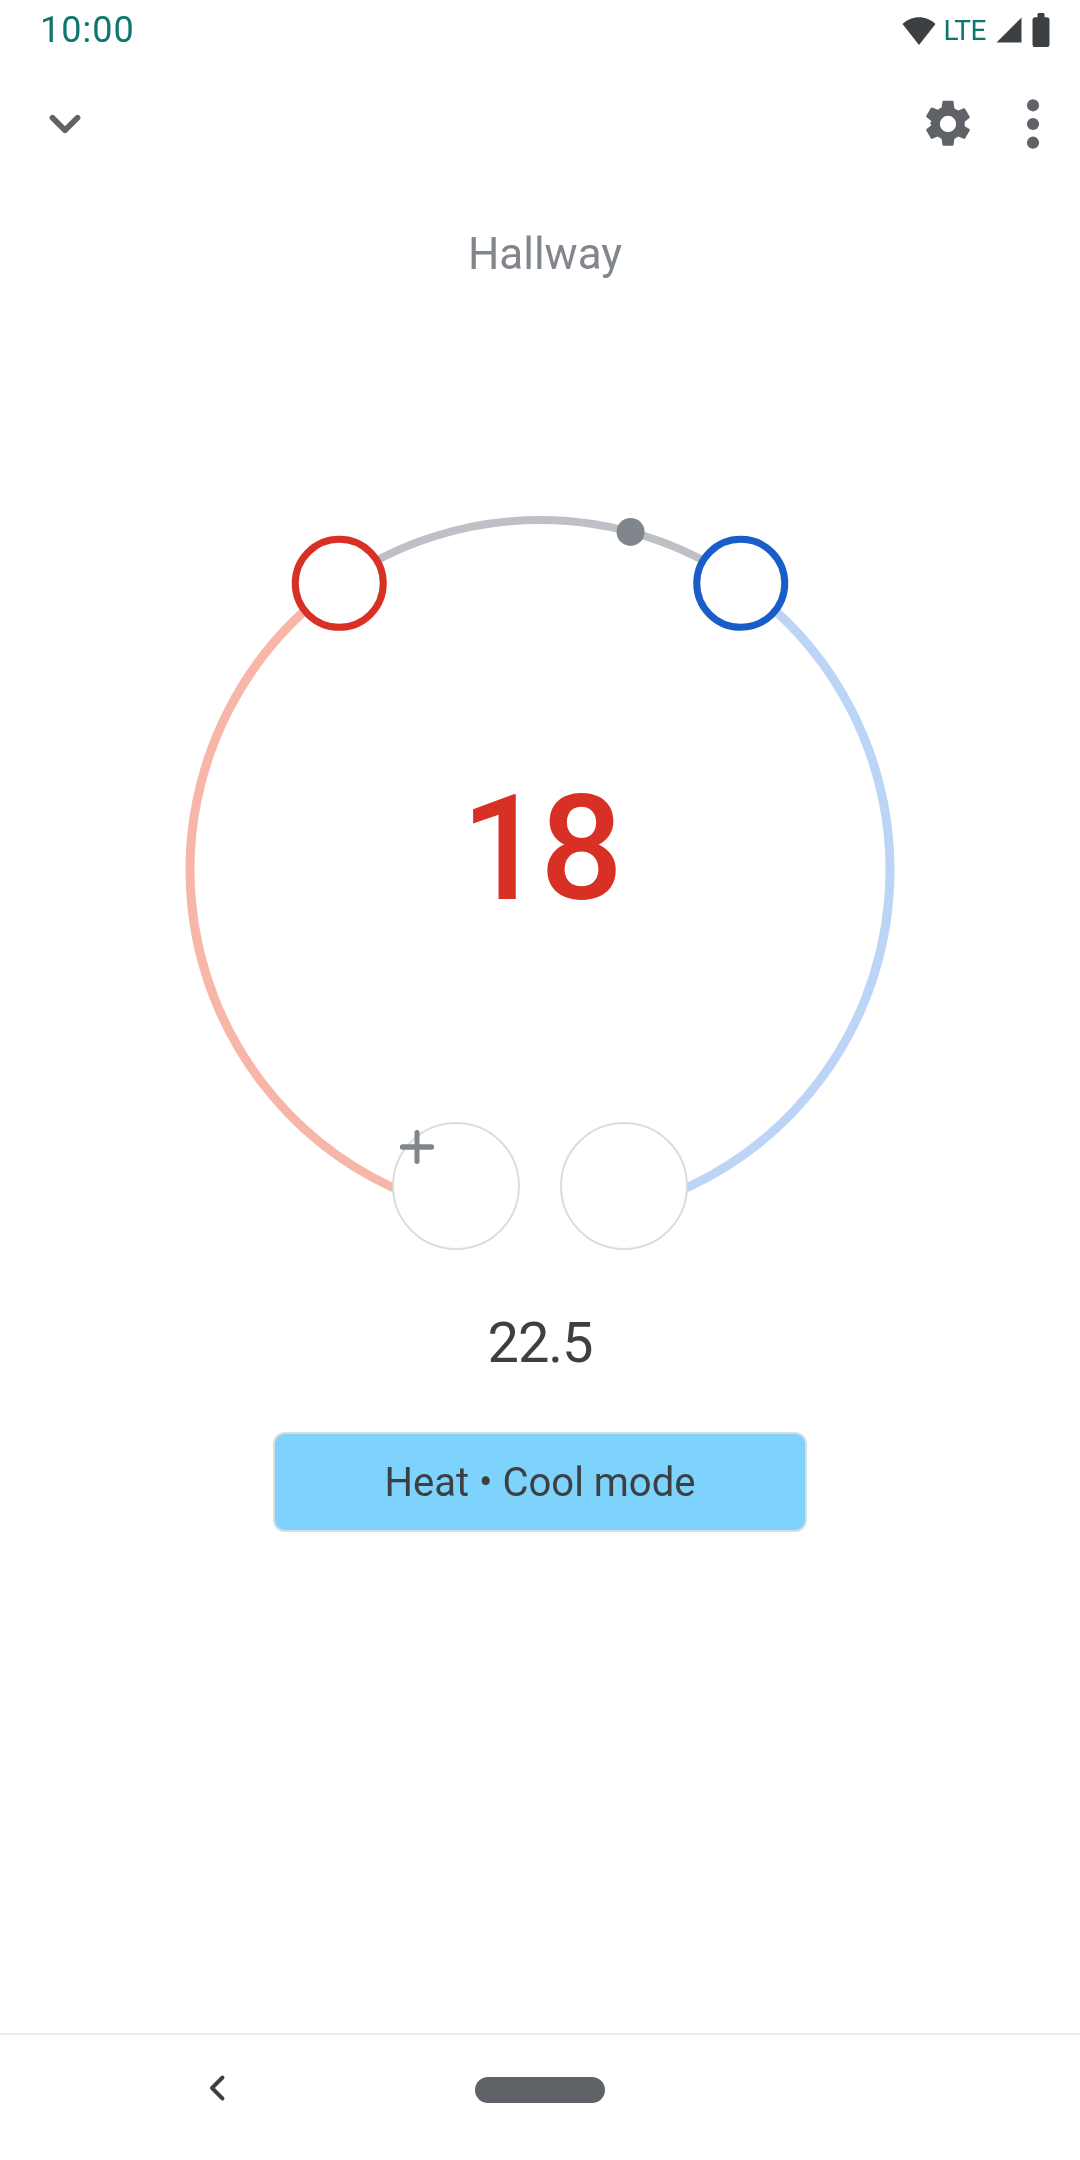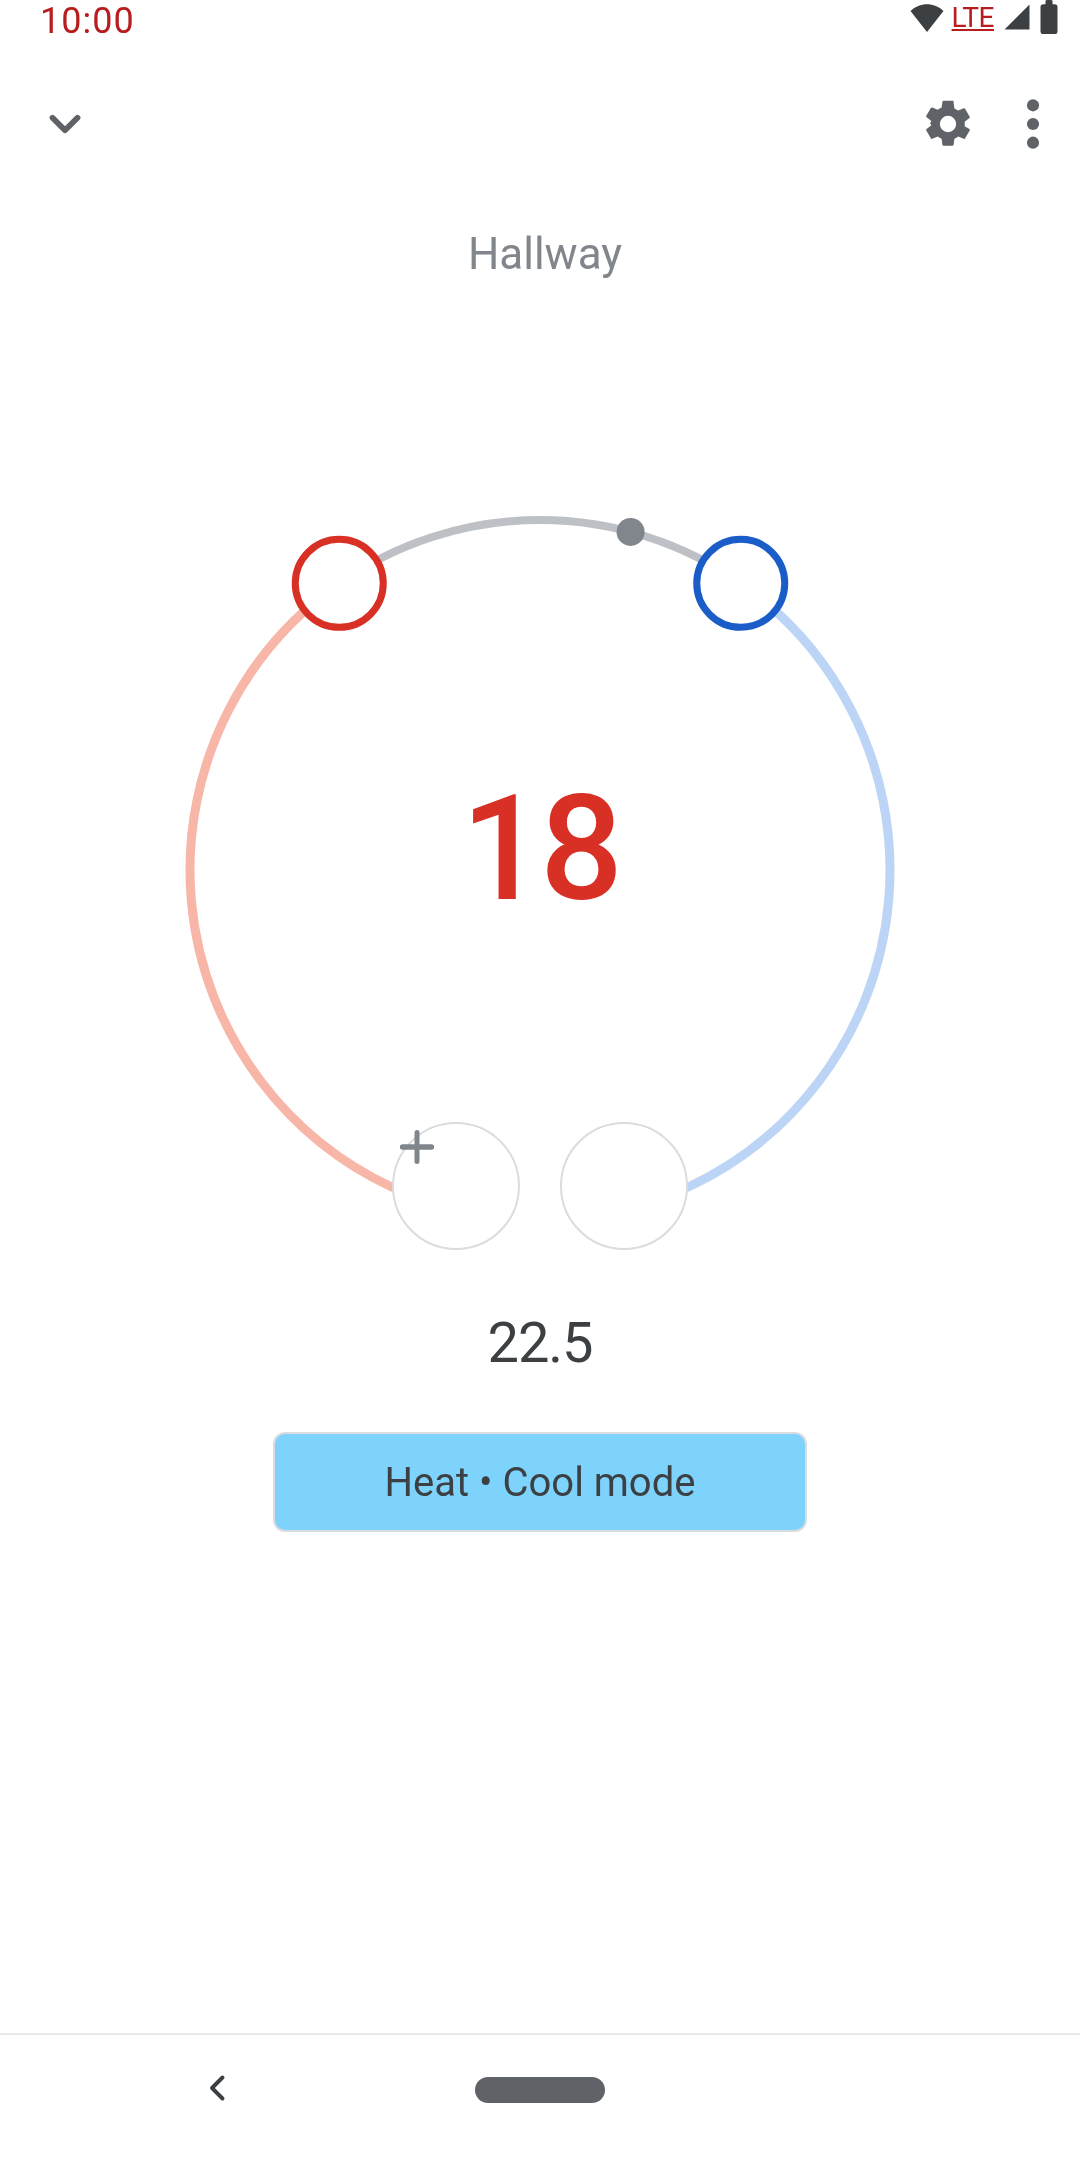--- a/index.html
+++ b/index.html
@@ -1,23 +1,23 @@
 <!DOCTYPE html>
 <html><head>
 <meta charset="utf-8">
 <style>
   * { box-sizing: border-box; margin: 0; padding: 0; }
   html, body { width: 1080px; height: 2160px; font-family: 'Roboto', 'Helvetica Neue', Arial, sans-serif; background: #fff; overflow: hidden; }
   
   
-  .status-bar { height: 60px; display: flex; justify-content: space-between; align-items: flex-start; padding: 0 20px 0 40px; font-size: 36px; color: #b91c1c; }
+  .status-bar { height: 60px; display: flex; justify-content: space-between; align-items: center; padding: 0 28px 0 40px; font-size: 36px; color: #0f766e; }
   .status-left { font-weight: 400; letter-spacing: 1px; }
   .status-right { display: flex; align-items: center; gap: 4px; }
   .status-right svg { display: block; }
-  .lte { font-size: 28px; letter-spacing: -0.5px; margin: 0 2px; font-weight: 400; text-decoration: underline; }
+  .lte { font-size: 28px; letter-spacing: -0.5px; margin: 0 2px; font-weight: 400; }
 
   
   .app-bar { height: 130px; display: flex; justify-content: space-between; align-items: center; padding: 0 40px 0 40px; }
   .app-bar-right { display: flex; align-items: center; gap: 50px; }
   .icon-btn { background: none; border: none; cursor: pointer; display: flex; align-items: center; justify-content: center; }
 
   
   .title-section { text-align: center; margin-top: 20px; }
   .title { font-size: 90px; font-weight: 400; color: #202124; letter-spacing: -1px; }
   .subtitle { font-size: 44px; font-weight: 400; color: #80868b; margin-top: 38px; margin-left: 10px; }

